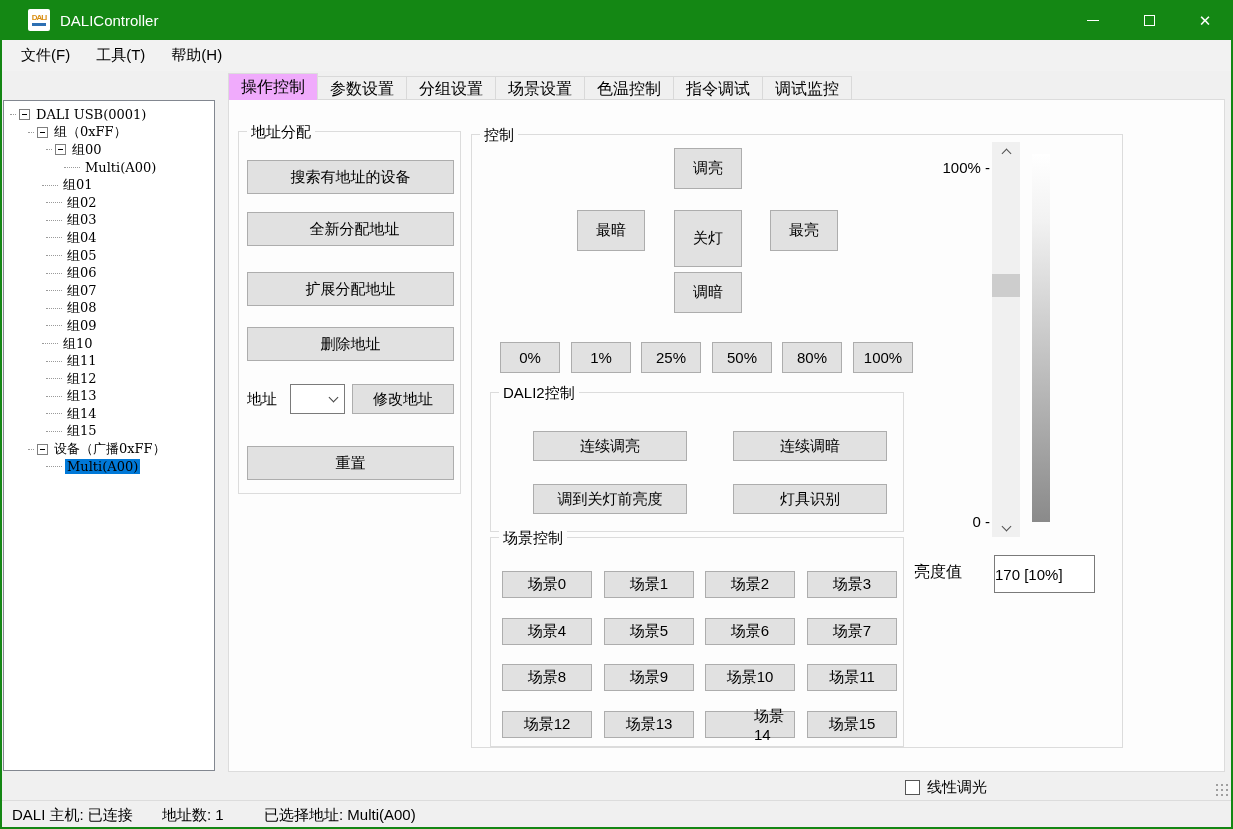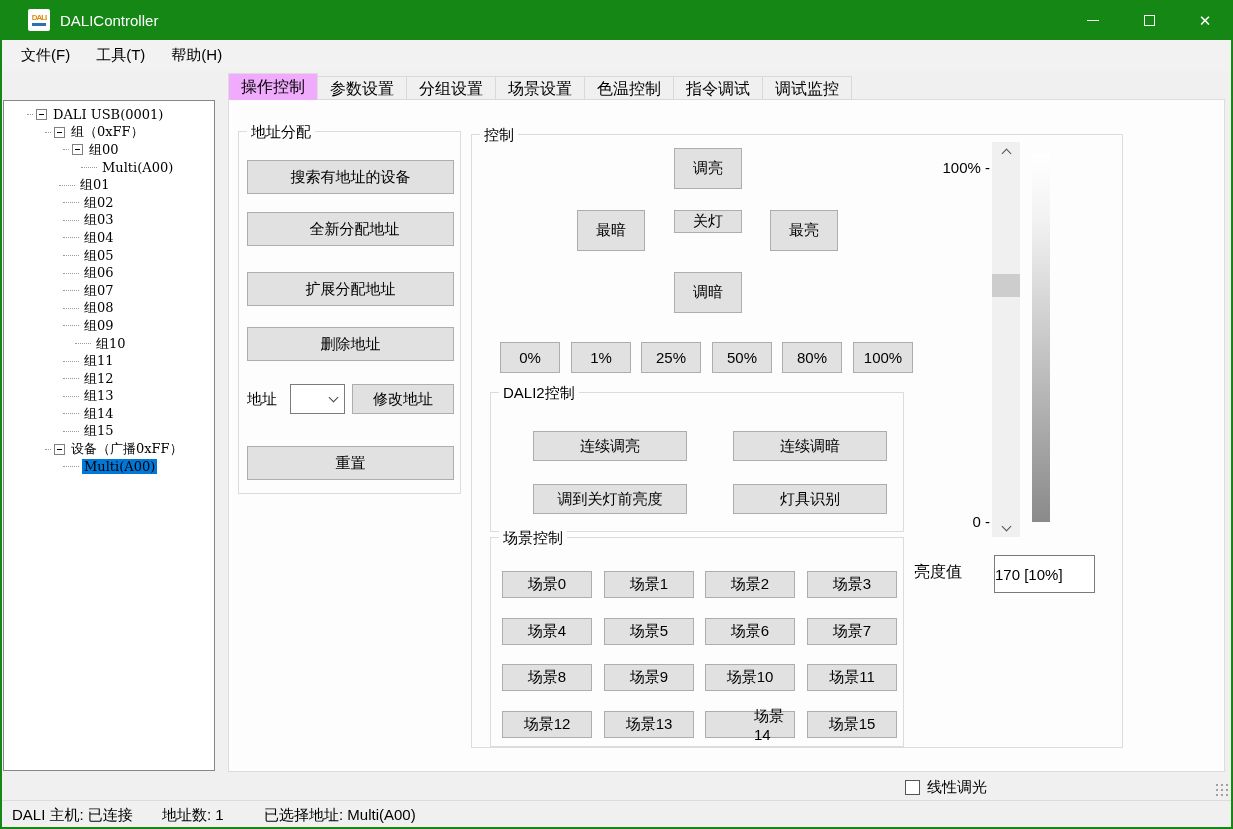--- a/index.html
+++ b/index.html
@@ -18,21 +18,21 @@
   .glyph-min { width:12px; height:1px; background:#fff; }
   .glyph-max { width:11px; height:11px; border:1px solid #fff; }
   .glyph-close { color:#fff; font-size:15px; line-height:15px; }
 
   
   .menubar { position:absolute; left:2px; top:40px; width:1229px; height:31px; background:#f2f2f2; display:flex; align-items:center; padding-left:6px; }
   .menu-item { font-size:15px; padding:4px 13px; }
 
   
   .tree-panel { position:absolute; left:3px; top:100px; width:212px; height:671px; background:#fff; border:1px solid #828790; padding-top:5px; overflow:hidden; }
-  .tree-row { display:flex; align-items:center; height:17.6px; font-family:"DejaVu Serif","Liberation Serif",serif; font-size:13px; white-space:nowrap;margin-left:17px; }
+  .tree-row { display:flex; align-items:center; height:17.6px; font-family:"DejaVu Serif","Liberation Serif",serif; font-size:13px; white-space:nowrap; }
   .tree-dots { border-top:1px dotted #9a9a9a; margin-right:3px; flex:0 0 auto; }
   .expander { width:11px; height:11px; border:1px solid #7f7f7f; background:#fff; display:flex; align-items:center; justify-content:center; margin-right:4px; flex:0 0 auto; }
   .expander::after { content:""; width:5px; height:1px; background:#000; }
   .tree-label { padding:0 2px; }
   .tree-label.selected { background:#0078d7; color:#000; }
 
   
   .tabstrip { position:absolute; left:228px; top:73px; height:27px; display:flex; align-items:flex-end; z-index:5; }
   .tab { height:24px; background:#f0f0f0; border:1px solid #d9d9d9; border-left:none; font-size:16px; padding:2px 12px 0; display:flex; align-items:center; }
   .tab:first-child { border-left:1px solid #d9d9d9; }
@@ -53,21 +53,21 @@
   .addr-row-label { position:absolute; left:8px; top:258px; font-size:15px; }
   .combo { position:absolute; left:51px; top:252px; width:55px; height:30px; background:#fff; border:1px solid #7a7a7a; }
   .combo .chev { position:absolute; right:7px; top:9px; width:7px; height:7px; border-right:1px solid #444; border-bottom:1px solid #444; transform:rotate(45deg); }
   .modify-btn { left:113px; top:252px; width:102px; height:30px; }
   .reset-btn { left:8px; top:314px; width:207px; height:34px; }
 
   
   .ctrl-group { left:242px; top:34px; width:652px; height:614px; }
   .b-up { left:202px; top:13px; width:68px; height:41px; }
   .b-min { left:105px; top:75px; width:68px; height:41px; }
-  .b-off { left:202px; top:75px; width:68px; height:23px; }
+  .b-off { left:202px; top:75px; width:68px; height:57px; }
   .b-max { left:298px; top:75px; width:68px; height:41px; }
   .b-down { left:202px; top:137px; width:68px; height:41px; }
   .pct-btn { top:207px; width:60px; height:31px; }
 
   .dali2-group { left:18px; top:257px; width:414px; height:140px; }
   .dali2-btn { width:154px; height:30px; }
   .scene-group { left:18px; top:402px; width:414px; height:210px; }
   .scene-btn { width:90px; height:27px; font-size:15px; }
 
   .lbl-100 { position:absolute; left:448px; top:24px; width:70px; text-align:right; font-size:15px; }
@@ -173,21 +173,21 @@
       <div class="tree-label">组07</div>
     </div>
     <div class="tree-row" style="padding-left: 42px;">
       <div class="tree-dots" style="width: 16px;"></div>
       <div class="tree-label">组08</div>
     </div>
     <div class="tree-row" style="padding-left: 42px;">
       <div class="tree-dots" style="width: 16px;"></div>
       <div class="tree-label">组09</div>
     </div>
-    <div class="tree-row" style="padding-left: 54px;">
+    <div class="tree-row" style="padding-left: 38px;">
       <div class="tree-dots" style="width: 16px;"></div>
       <div class="tree-label">组10</div>
     </div>
     <div class="tree-row" style="padding-left: 42px;">
       <div class="tree-dots" style="width: 16px;"></div>
       <div class="tree-label">组11</div>
     </div>
     <div class="tree-row" style="padding-left: 42px;">
       <div class="tree-dots" style="width: 16px;"></div>
       <div class="tree-label">组12</div>

